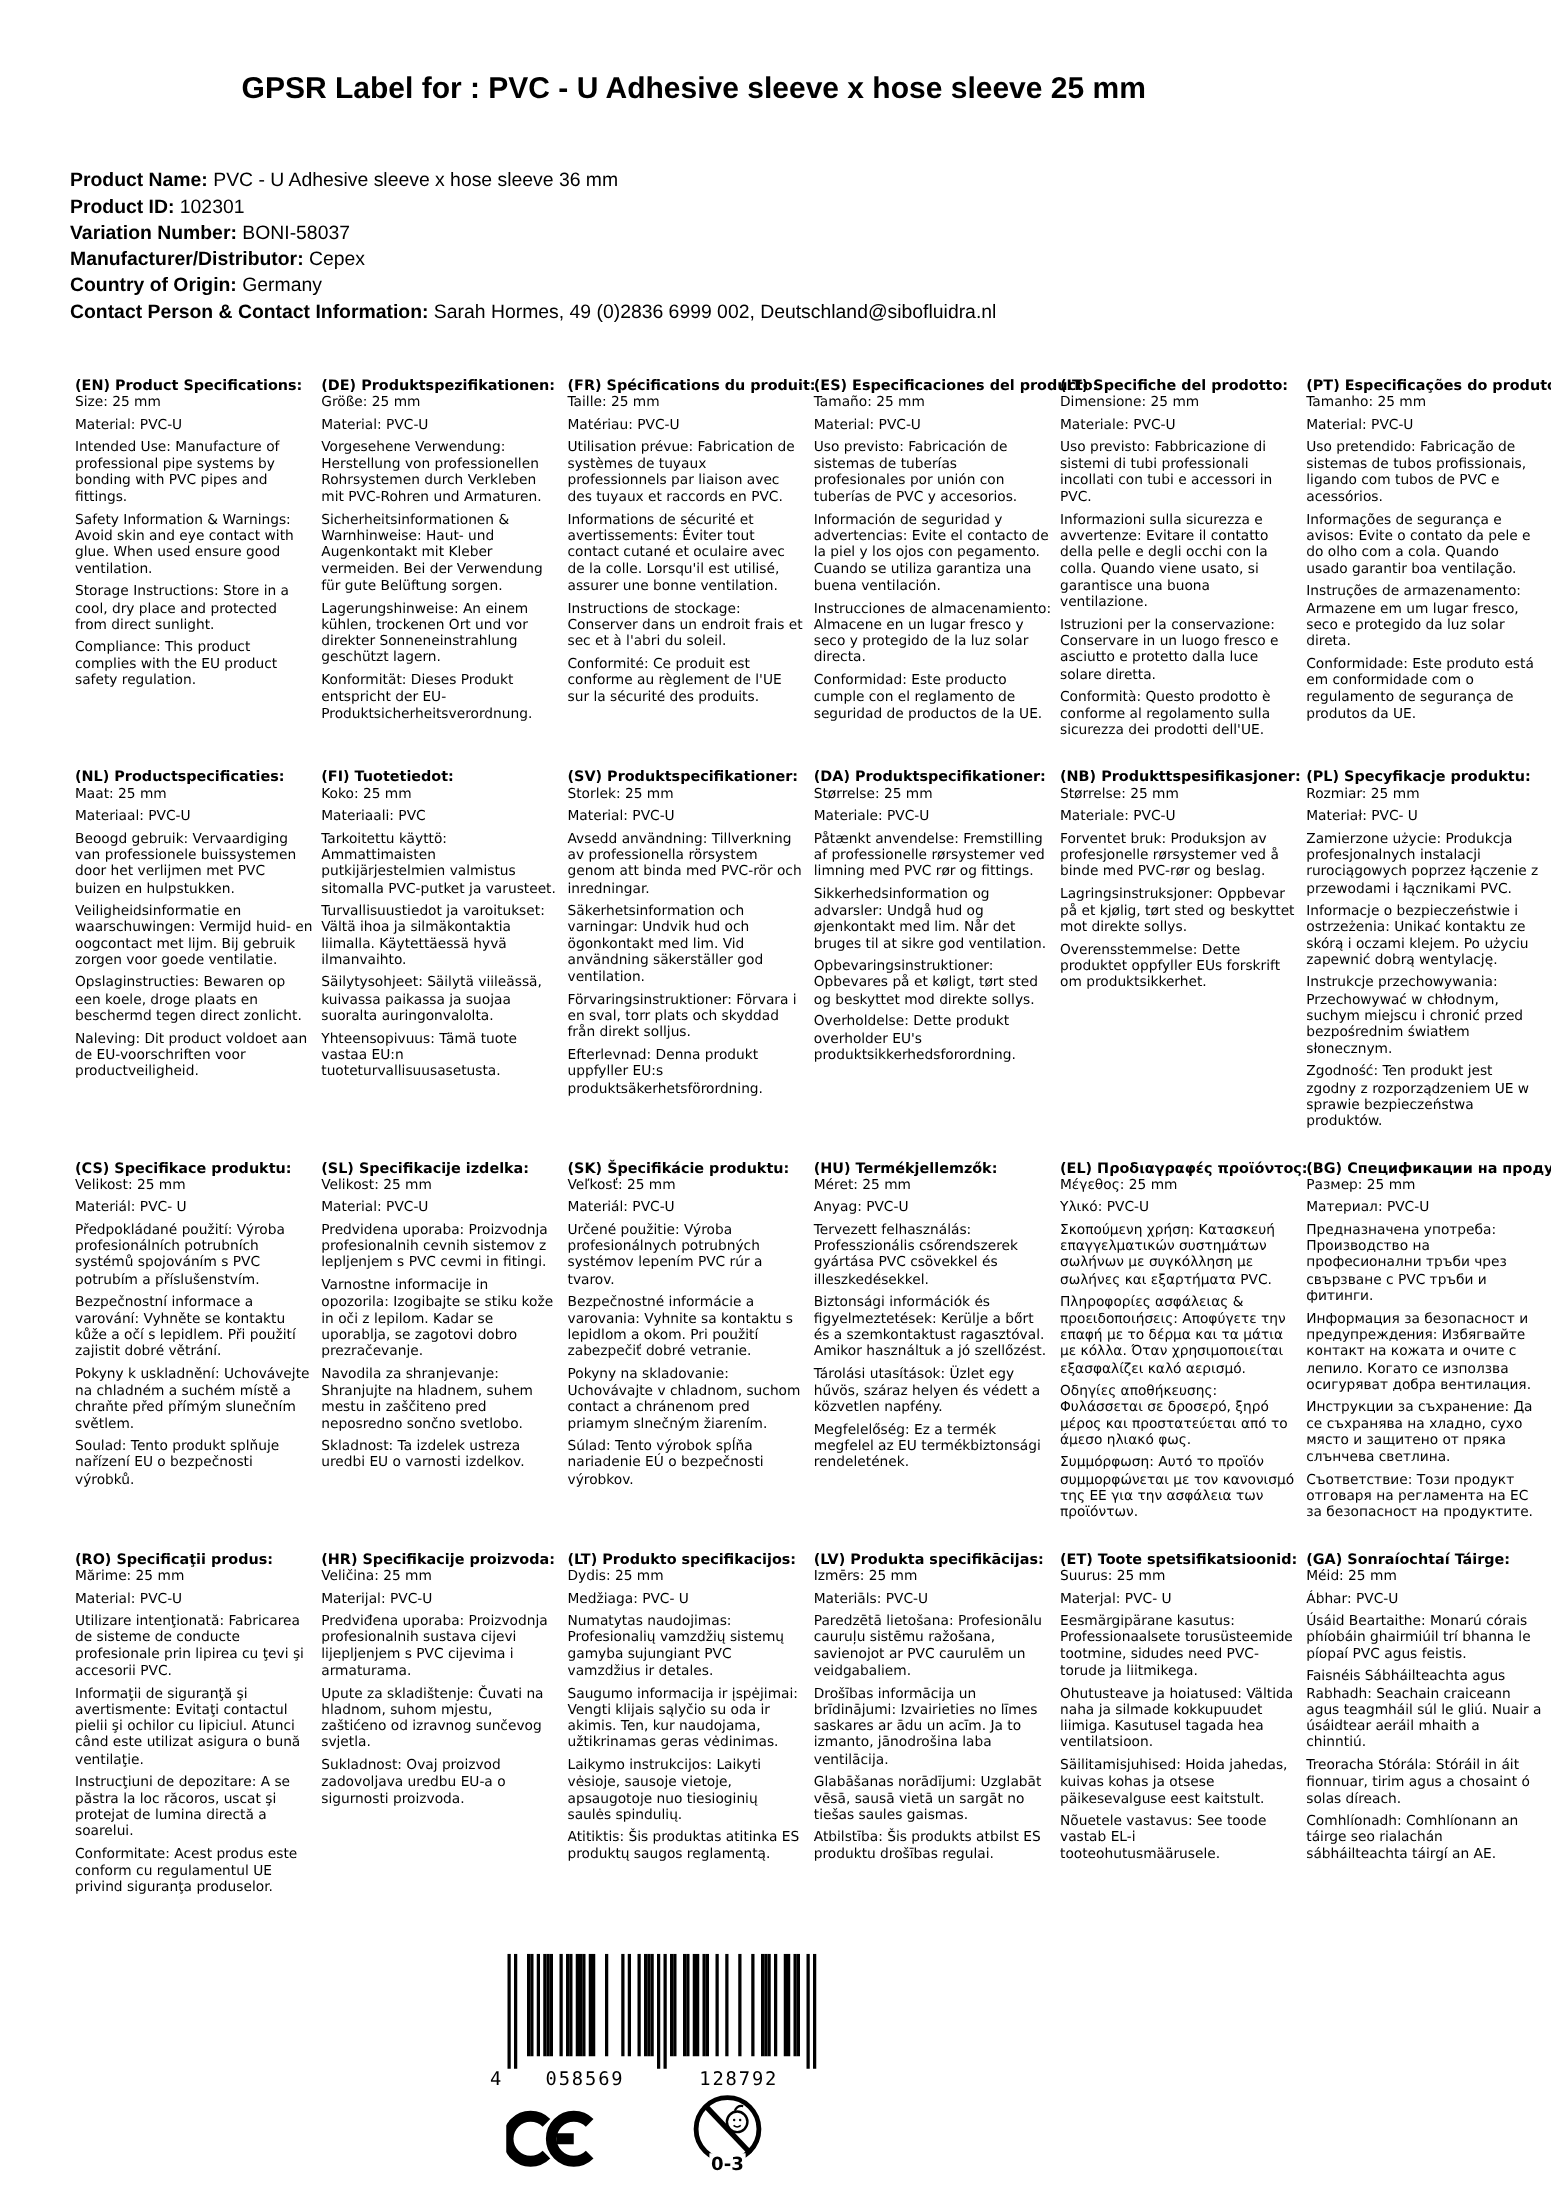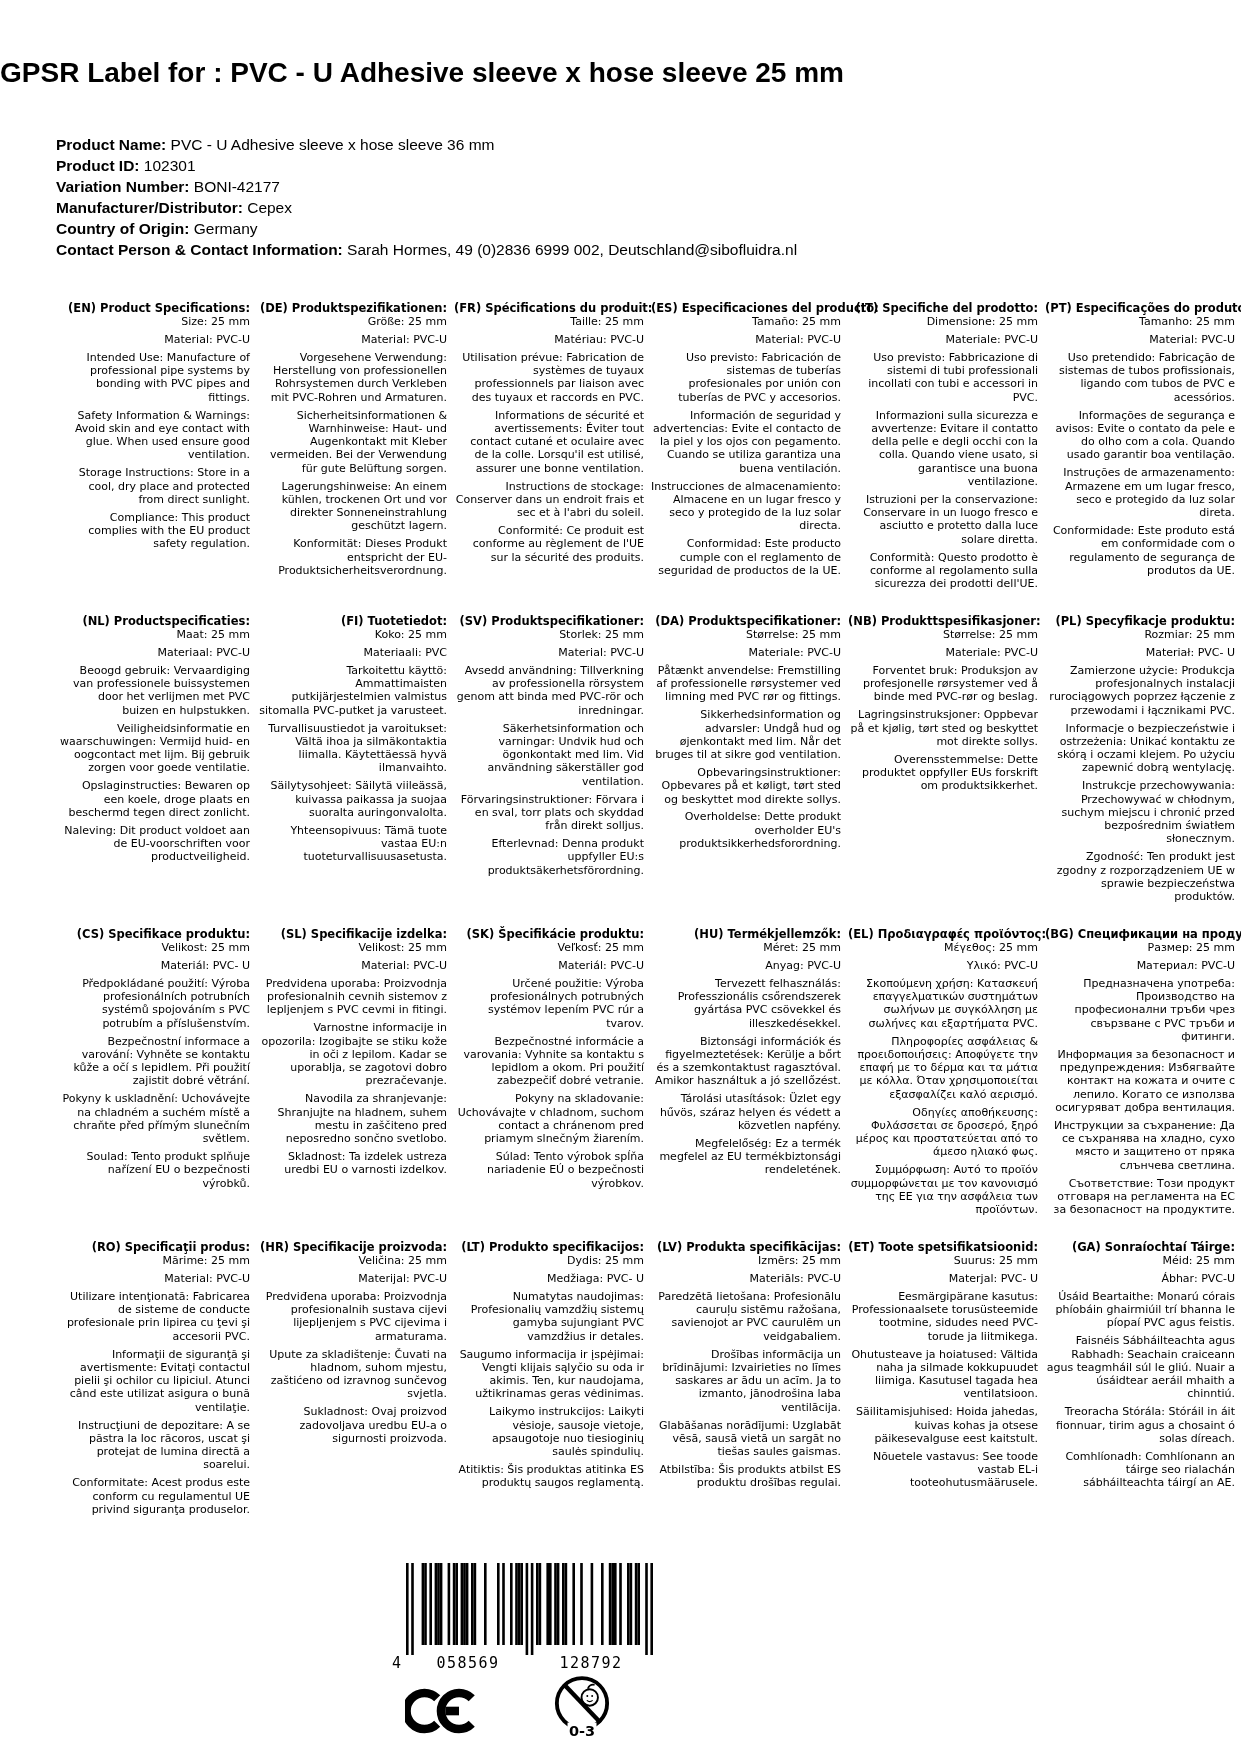--- a/index.html
+++ b/index.html
@@ -1,43 +1,43 @@
 <!DOCTYPE html>
 <html><head>
 <meta charset="utf-8">
 <style>
   html,body{margin:0;padding:0;background:#fff;}
   .page{position:relative;width:1241px;height:1754px;background:#fff;color:#000;
         font-family:"DejaVu Sans",sans-serif;overflow:hidden;}
-  .title{position:absolute;top:57px;left:0;width:1110px;text-align:left;
-         font-family:"Liberation Sans",sans-serif;font-weight:bold;font-size:28px;}
+  .title{position:absolute;top:57px;left:0;width:1110px;text-align:center;
+         font-family:"Liberation Sans",sans-serif;font-weight:bold;font-size:24px;}
   .info{position:absolute;top:134px;left:56px;font-family:"Liberation Sans",sans-serif;
         font-size:15.5px;line-height:21px;}
   .info-label{font-weight:bold;margin-top:44px;}
   .grid{position:absolute;top:302px;left:60px;display:grid;
-        grid-template-columns:repeat(6,190px);column-gap:7px;grid-auto-rows:313px;text-align:right;}
+        grid-template-columns:repeat(6,190px);column-gap:7px;grid-auto-rows:313px;}
   .block{font-size:11px;line-height:13.3px;overflow:visible;}
   .bh{font-weight:bold;font-size:11.5px;white-space:nowrap;}
   .block p{margin:0 0 4.5px 0;overflow-wrap:break-word;}
   .barcode{position:absolute;top:1563px;left:390px;}
   .barcode svg{display:block;}
   .ce{position:absolute;top:1684px;left:405px;}
   .age{position:absolute;top:1668px;left:553px;}
 </style>
 </head>
 <body>
 
 <div class="page">
 
   <div class="title">GPSR Label for : PVC - U Adhesive sleeve x hose sleeve 25 mm</div>
 
   <div class="info">
       <div><span class="info-label">Product Name: </span><span>PVC - U Adhesive sleeve x hose sleeve 36 mm</span></div>
       <div><span class="info-label">Product ID: </span><span>102301</span></div>
-      <div><span class="info-label">Variation Number: </span><span>BONI-42177</span></div>
+      <div><span class="info-label">Variation Number: </span><span>BONI-58037</span></div>
       <div><span class="info-label">Manufacturer/Distributor: </span><span>Cepex</span></div>
       <div><span class="info-label">Country of Origin: </span><span>Germany</span></div>
       <div><span class="info-label">Contact Person &amp; Contact Information: </span><span>Sarah Hormes, 49 (0)2836 6999 002, Deutschland@sibofluidra.nl</span></div>
     </div>
 
   <div class="grid">
       <div class="block">
         <div class="bh">(EN) Product Specifications:</div>
         <p>Size: 25 mm</p>
         <p>Material: PVC-U</p>

